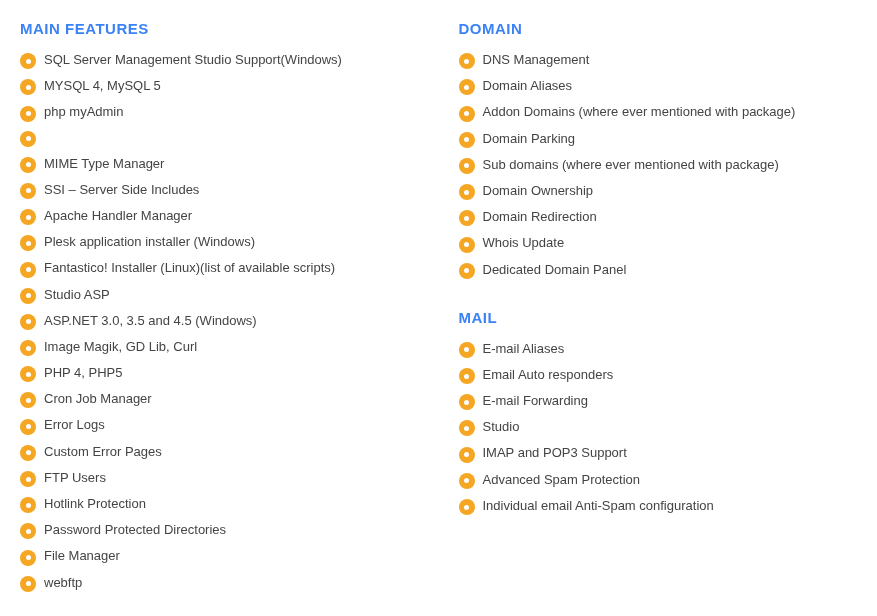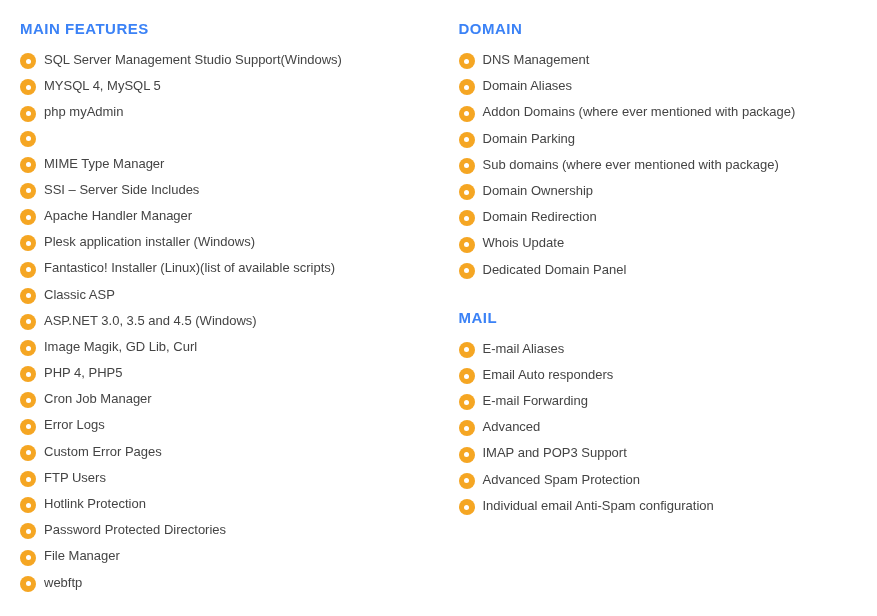--- a/index.html
+++ b/index.html
@@ -98,21 +98,21 @@
         <li>
       <span class="icon-circle"></span>
       <span class="item-text">Plesk application installer (Windows)</span>
     </li>
         <li>
       <span class="icon-circle"></span>
       <span class="item-text">Fantastico! Installer (Linux)(list of available scripts)</span>
     </li>
         <li>
       <span class="icon-circle"></span>
-      <span class="item-text">Classic ASP</span>
+      <span class="item-text">Studio ASP</span>
     </li>
         <li>
       <span class="icon-circle"></span>
       <span class="item-text">ASP.NET 3.0, 3.5 and 4.5 (Windows)</span>
     </li>
         <li>
       <span class="icon-circle"></span>
       <span class="item-text">Image Magik, GD Lib, Curl</span>
     </li>
         <li>
@@ -204,21 +204,21 @@
         <li>
       <span class="icon-circle"></span>
       <span class="item-text">Email Auto responders</span>
     </li>
         <li>
       <span class="icon-circle"></span>
       <span class="item-text">E-mail Forwarding</span>
     </li>
         <li>
       <span class="icon-circle"></span>
-      <span class="item-text">Advanced</span>
+      <span class="item-text">Studio</span>
     </li>
         <li>
       <span class="icon-circle"></span>
       <span class="item-text">IMAP and POP3 Support</span>
     </li>
         <li>
       <span class="icon-circle"></span>
       <span class="item-text">Advanced Spam Protection</span>
     </li>
         <li>

